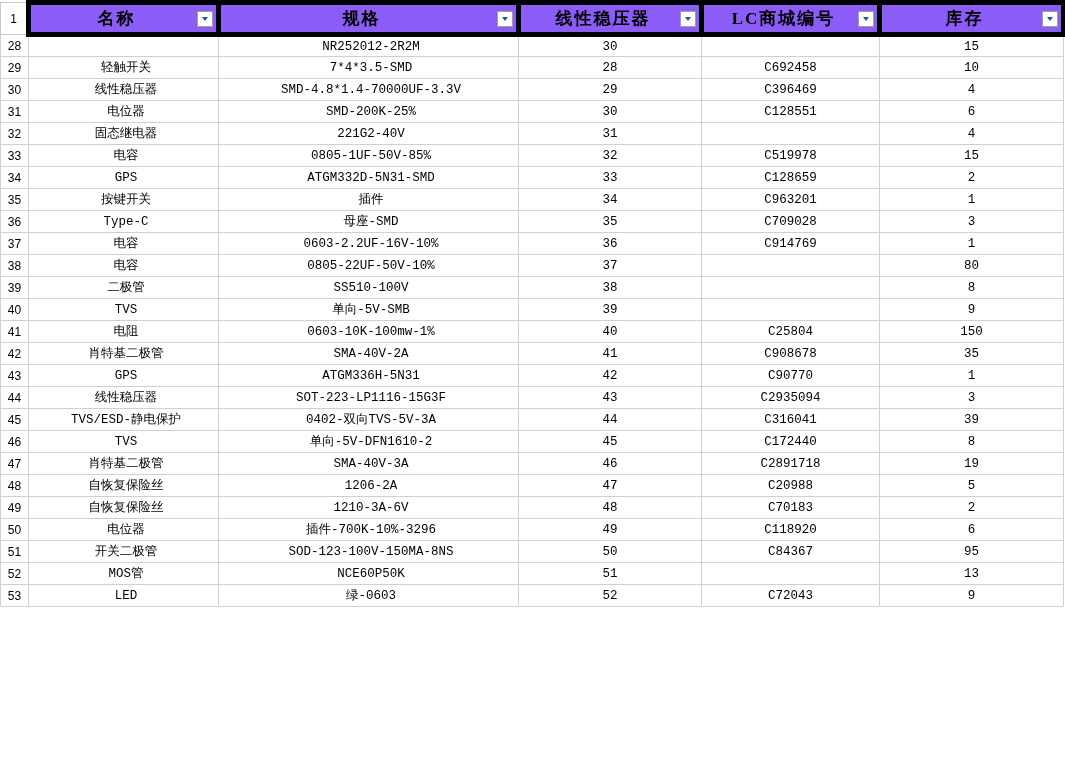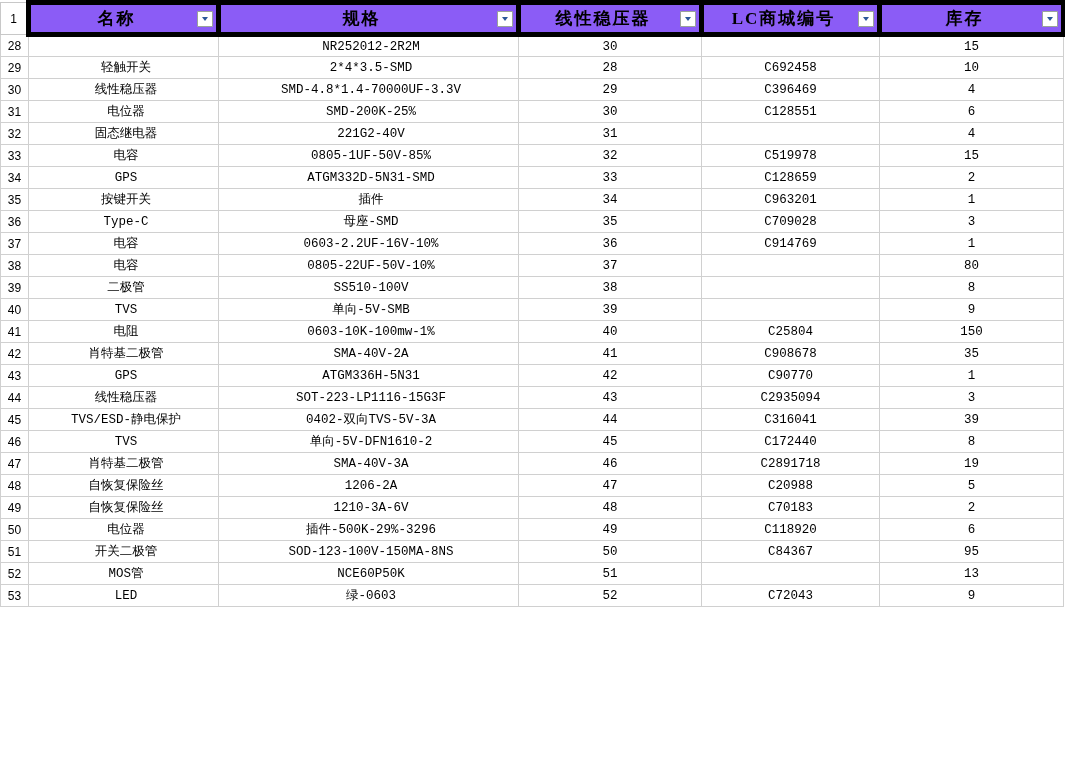--- a/index.html
+++ b/index.html
@@ -154,21 +154,21 @@
         <td class="rownum">28</td>
         <td class="cell left"></td>
         <td class="cell left">NR252012-2R2M</td>
         <td class="cell center">30</td>
         <td class="cell center"></td>
         <td class="cell center">15</td>
       </tr>
       <tr class="data-row">
         <td class="rownum">29</td>
         <td class="cell left">轻触开关</td>
-        <td class="cell left">2*4*3.5-SMD</td>
+        <td class="cell left">7*4*3.5-SMD</td>
         <td class="cell center">28</td>
         <td class="cell center">C692458</td>
         <td class="cell center">10</td>
       </tr>
       <tr class="data-row">
         <td class="rownum">30</td>
         <td class="cell left">线性稳压器</td>
         <td class="cell left">SMD-4.8*1.4-70000UF-3.3V</td>
         <td class="cell center">29</td>
         <td class="cell center">C396469</td>
@@ -322,21 +322,21 @@
         <td class="rownum">49</td>
         <td class="cell left">自恢复保险丝</td>
         <td class="cell left">1210-3A-6V</td>
         <td class="cell center">48</td>
         <td class="cell center">C70183</td>
         <td class="cell center">2</td>
       </tr>
       <tr class="data-row">
         <td class="rownum">50</td>
         <td class="cell left">电位器</td>
-        <td class="cell left">插件-500K-29%-3296</td>
+        <td class="cell left">插件-700K-10%-3296</td>
         <td class="cell center">49</td>
         <td class="cell center">C118920</td>
         <td class="cell center">6</td>
       </tr>
       <tr class="data-row">
         <td class="rownum">51</td>
         <td class="cell left">开关二极管</td>
         <td class="cell left">SOD-123-100V-150MA-8NS</td>
         <td class="cell center">50</td>
         <td class="cell center">C84367</td>

